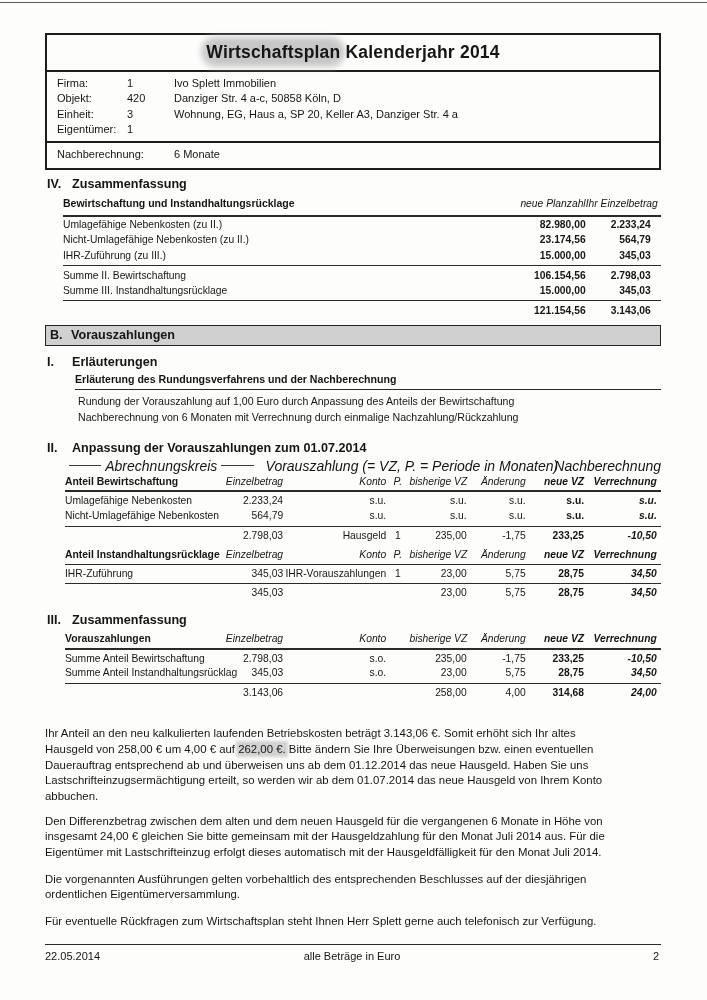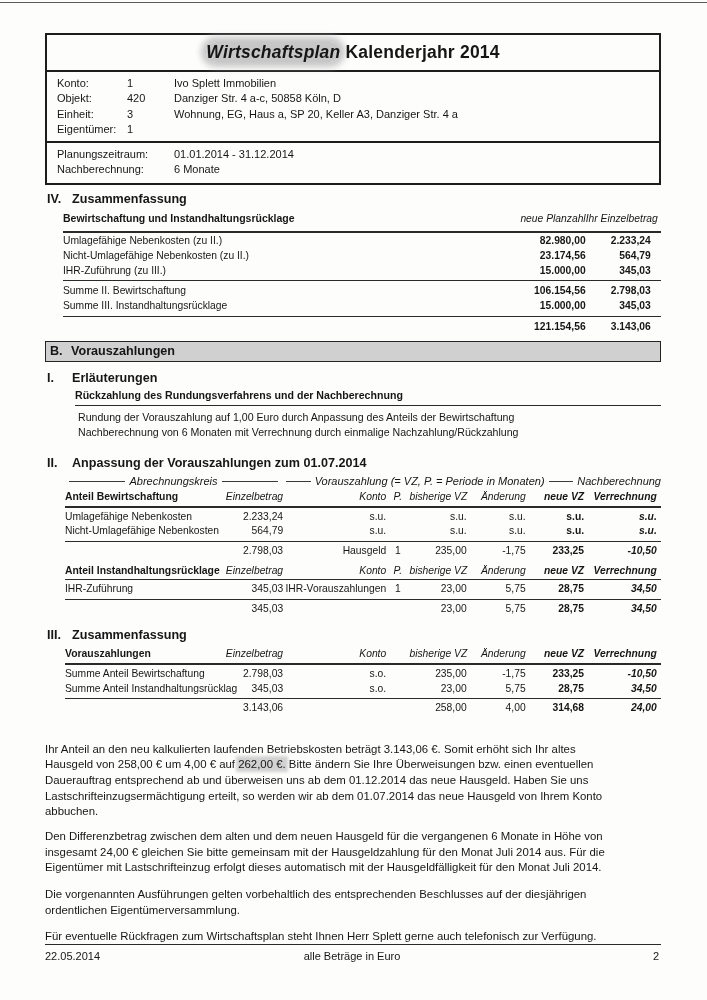--- a/index.html
+++ b/index.html
@@ -8,21 +8,21 @@
     font-family:"Liberation Sans", sans-serif;color:#161616;overflow:hidden;
     box-sizing:border-box;
   }
   .scan-top{position:absolute;top:2px;left:0;width:707px;border-top:1.6px solid #5a5a5a;}
   .content{position:absolute;left:45px;top:0;width:616px;}
 
   
   .head-box{margin-top:33px;border:2px solid #1d1d1d;}
   .title-row{height:35px;line-height:35px;text-align:center;border-bottom:2px solid #1d1d1d;
     font-size:17.5px;font-weight:bold;letter-spacing:.2px;}
-  .hl-title{background:#c7c7c7;box-shadow:0 0 6px 5px #c7c7c7;border-radius:10px;font-style:italic;}
+  .hl-title{background:#c7c7c7;box-shadow:0 0 6px 5px #c7c7c7;border-radius:10px;}
   .info-rows{padding:4px 0 3px 0;border-bottom:2px solid #1d1d1d;}
   .period-rows{padding:4px 0 6px 0;}
   .info-row{display:flex;line-height:15.4px;font-size:11px;padding-left:10px;}
   .i-label{width:70px;flex:0 0 auto;}
   .i-value{width:47px;flex:0 0 auto;}
   .p-label{width:117px;flex:0 0 auto;}
   .i-desc{flex:1;}
 
   
   .sec-heading{display:flex;font-size:12.6px;font-weight:bold;line-height:16px;}
@@ -53,21 +53,21 @@
   .grid8{display:grid;grid-template-columns:20% 16.6% 17.3% 3.9% 9.6% 9.9% 9.8% 12.2%;}
   .grid8 > div{line-height:14.6px;white-space:nowrap;}
   .cR{text-align:right;}
   .cC{text-align:center;}
   .it{font-style:italic;font-weight:normal;}
   .bit{font-style:italic;font-weight:bold;}
   .b{font-weight:bold;}
   .colhead{border-bottom:2px solid #2a2a2a;padding-bottom:1px;}
   .colhead .lab{font-weight:bold;font-size:10.4px;}
   .subtotal{border-top:1.6px solid #2a2a2a;margin-top:2px;padding-top:2px;}
-  .group-head{display:flex;font-size:11px;font-style:italic;line-height:12px;
+  .group-head{display:flex;font-size:14px;font-style:italic;line-height:12px;
     margin-bottom:3px;align-items:center;}
   .gh-box{display:flex;align-items:center;}
   .gh-1{width:36.6%;}
   .gh-2{width:49.8%;}
   .gh-3{flex:1;justify-content:flex-end;}
   .dash{flex:1;border-top:1px solid #3a3a3a;height:0;margin:0 4px;}
   .gh-txt{white-space:nowrap;}
 
   
   .body-text{margin-top:26px;font-size:11.4px;line-height:15.6px;}
@@ -85,45 +85,41 @@
 <body>
 
 <div class="page">
   <div class="scan-top"></div>
   <div class="content">
 
     <div class="head-box">
       <div class="title-row"><span class="hl-title">Wirtschaftsplan</span><span> Kalenderjahr 2014</span></div>
       <div class="info-rows">
         <div class="info-row">
-          <span class="i-label">Konto:</span>
+          <span class="i-label">Firma:</span>
           <span class="i-value">1</span>
           <span class="i-desc">Ivo Splett Immobilien</span>
         </div>
         <div class="info-row">
           <span class="i-label">Objekt:</span>
           <span class="i-value">420</span>
           <span class="i-desc">Danziger Str. 4 a-c, 50858 Köln, D</span>
         </div>
         <div class="info-row">
           <span class="i-label">Einheit:</span>
           <span class="i-value">3</span>
           <span class="i-desc">Wohnung, EG, Haus a, SP 20, Keller A3, Danziger Str. 4 a</span>
         </div>
         <div class="info-row">
           <span class="i-label">Eigentümer:</span>
           <span class="i-value">1</span>
           <span class="i-desc"></span>
         </div>
       </div>
       <div class="period-rows">
-        <div class="info-row">
-          <span class="p-label">Planungszeitraum:</span>
-          <span class="i-desc">01.01.2014 - 31.12.2014</span>
-        </div>
         <div class="info-row">
           <span class="p-label">Nachberechnung:</span>
           <span class="i-desc">6 Monate</span>
         </div>
       </div>
     </div>
 
     <div class="sec-heading" style="margin-top:6px;">
       <span class="sec-num">IV.</span>
       <span>Zusammenfassung</span>
@@ -172,21 +168,21 @@
 
     <div class="b-bar">
       <span class="sec-num">B.</span>
       <span>Vorauszahlungen</span>
     </div>
 
     <div class="sec-heading" style="margin-top:8px;">
       <span class="sec-num">I.</span>
       <span>Erläuterungen</span>
     </div>
-    <div class="sub-heading">Rückzahlung des Rundungsverfahrens und der Nachberechnung</div>
+    <div class="sub-heading">Erläuterung des Rundungsverfahrens und der Nachberechnung</div>
     <div class="expl-lines">
       <div>Rundung der Vorauszahlung auf 1,00 Euro durch Anpassung des Anteils der Bewirtschaftung</div>
       <div>Nachberechnung von 6 Monaten mit Verrechnung durch einmalige Nachzahlung/Rückzahlung</div>
     </div>
 
     <div class="sec-heading" style="margin-top:15px;">
       <span class="sec-num">II.</span>
       <span>Anpassung der Vorauszahlungen zum 01.07.2014</span>
     </div>
     <div class="tbl" style="margin-top:4px;">

